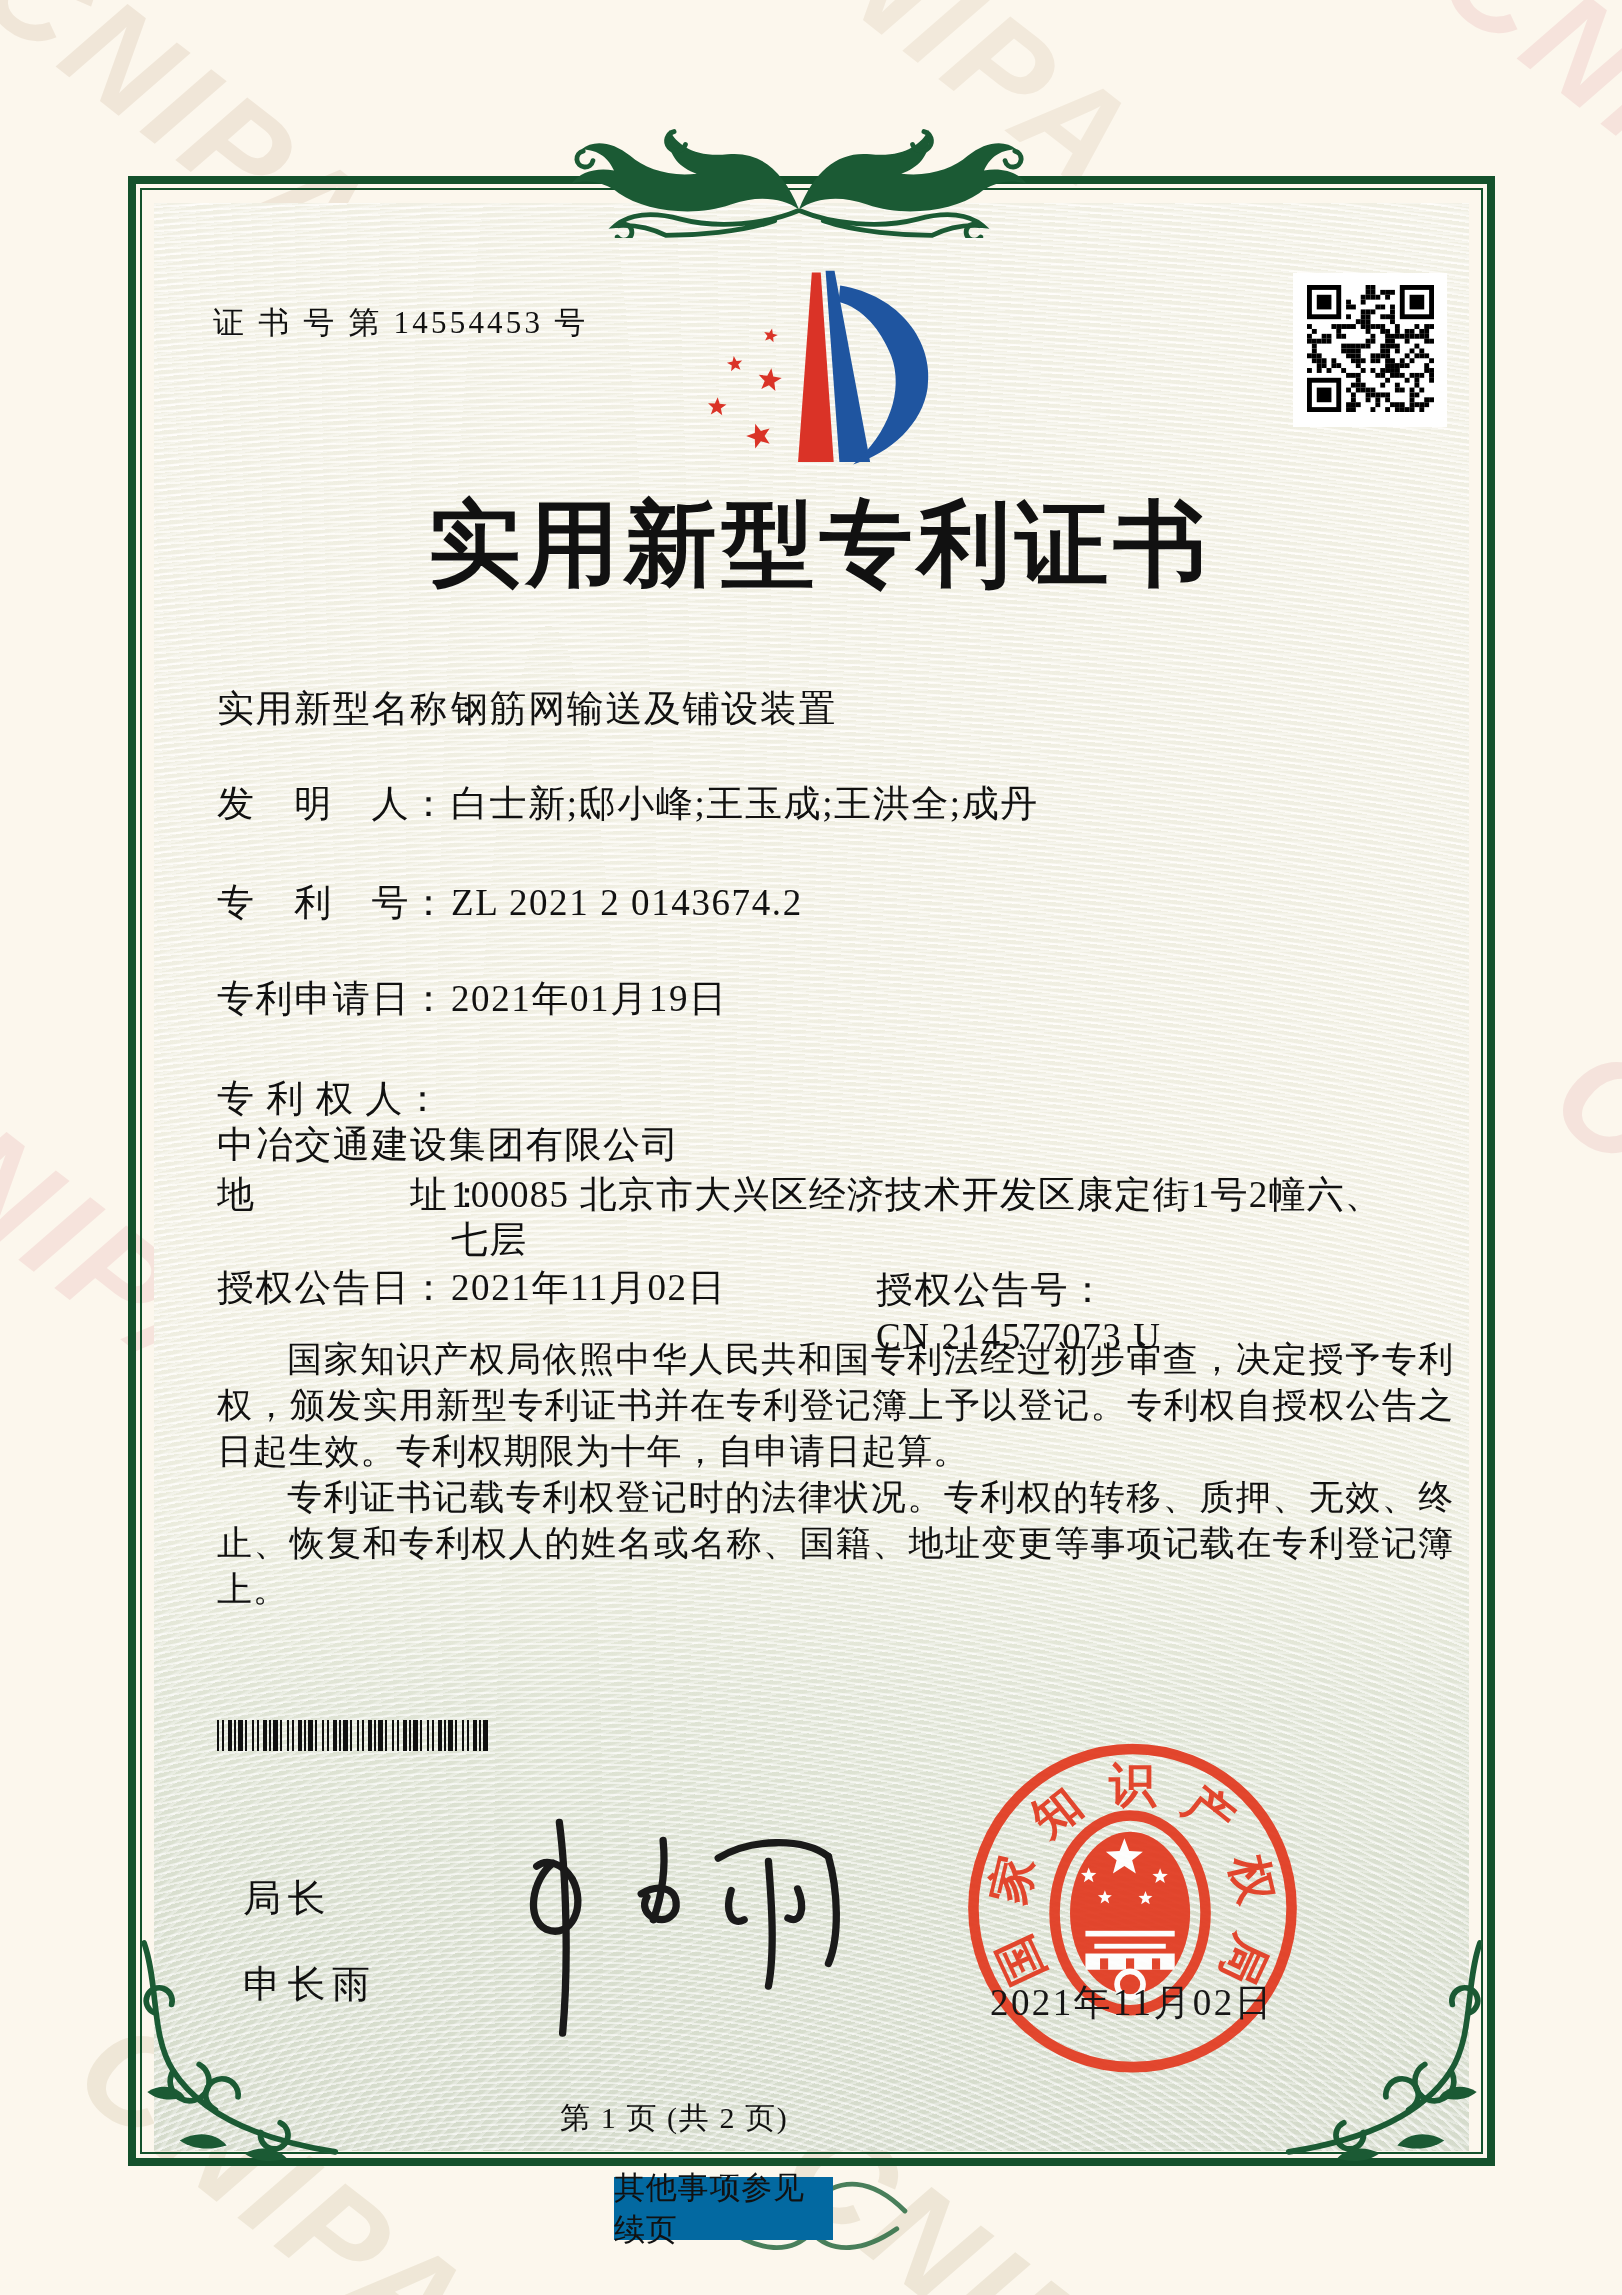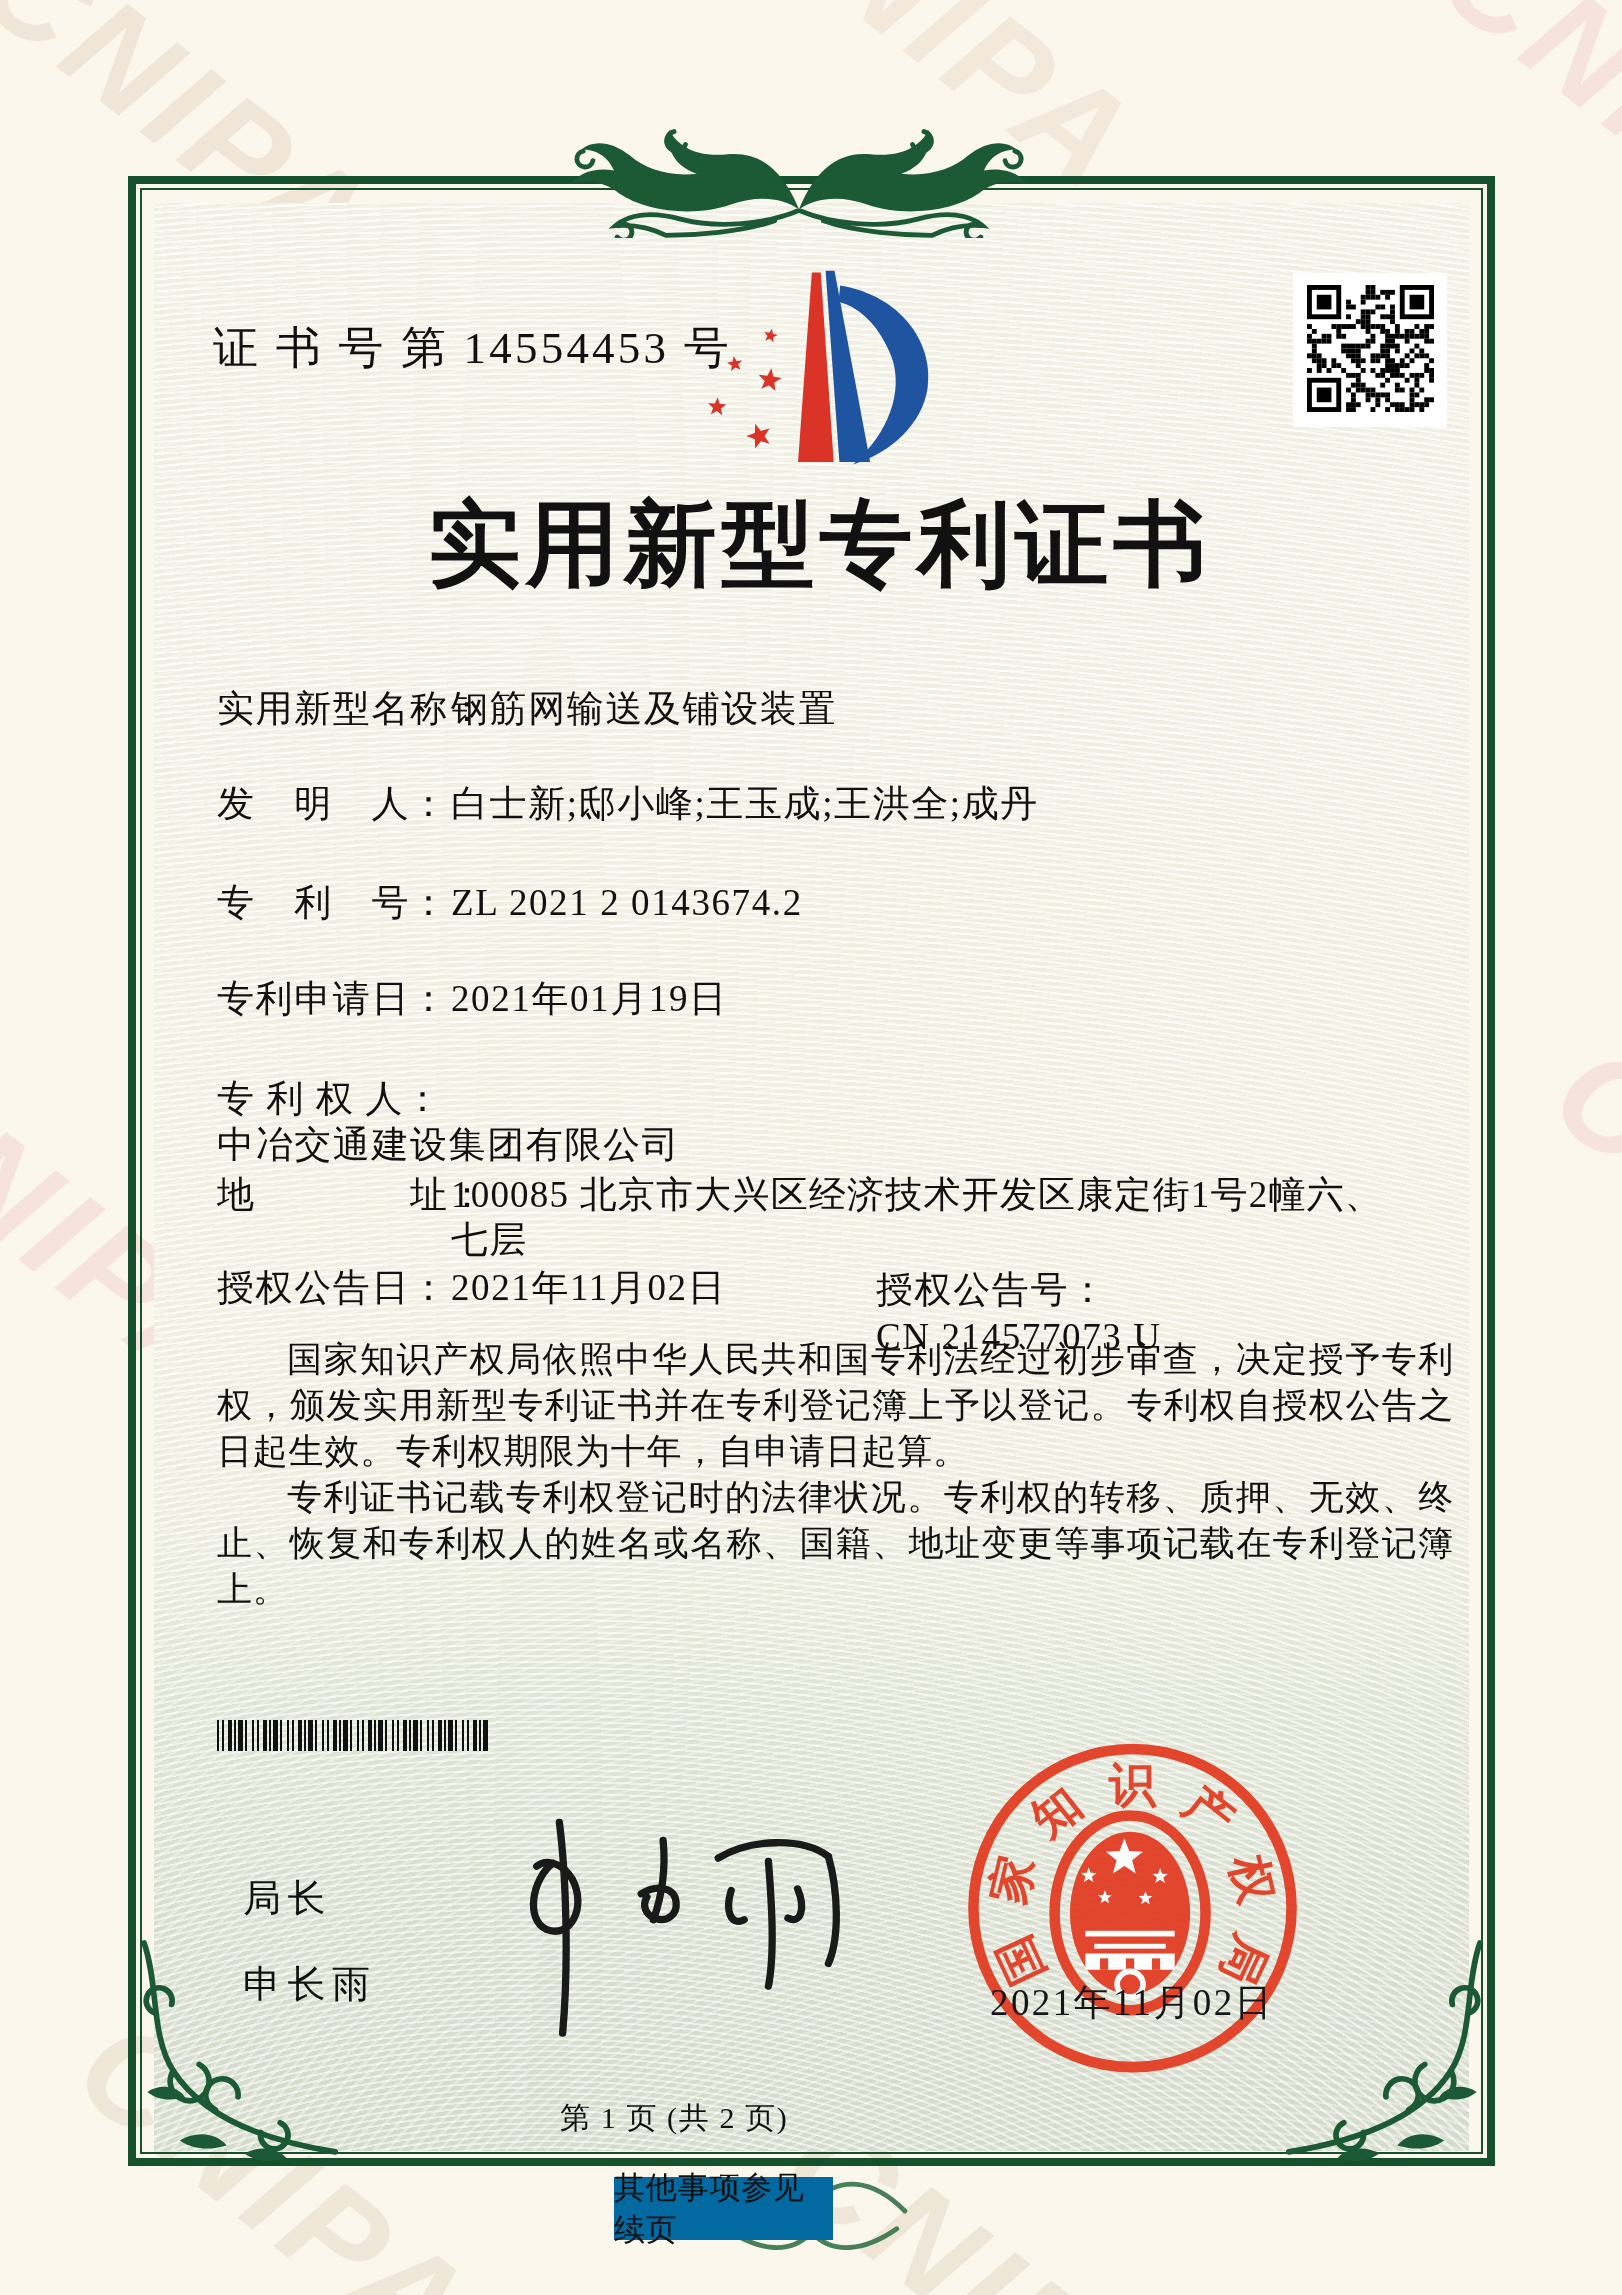--- a/index.html
+++ b/index.html
@@ -32,21 +32,21 @@
   }
   .guilloche{
     position:absolute;left:154px;top:203px;width:1315px;height:1948px;
     background:
       repeating-radial-gradient(ellipse 2759px 1704px at 30% 118%, rgba(255,255,255,.55) 0 2.4px, rgba(205,214,196,.16) 4px 9.7px),
       repeating-radial-gradient(ellipse 2434px 1542px at 78% 114%, rgba(255,255,255,.40) 0 2.4px, rgba(205,214,196,.12) 4.9px 11.4px),
       linear-gradient(to bottom,#fdf8ee 0%,#fcf7ec 56%,#f5f3e6 68%,#e6e9db 77%,#dde2d3 87%,#d8ddcf 100%);
   }
   
   .cert-no{
-    position:absolute;left:213px;top:318px;font-size:45px;letter-spacing:3.2px;
+    position:absolute;left:213px;top:302px;font-size:31px;letter-spacing:3.2px;
   }
   .title{
     position:absolute;left:0;top:482px;width:1623px;text-align:center;
     font-size:93px;font-weight:bold;letter-spacing:4.9px;padding-left:8px;
   }
   .qr-box{
     position:absolute;left:1293px;top:273px;width:154px;height:154px;background:#fff;
   }
   .qr-box svg{position:absolute;left:14px;top:12px;}
   

